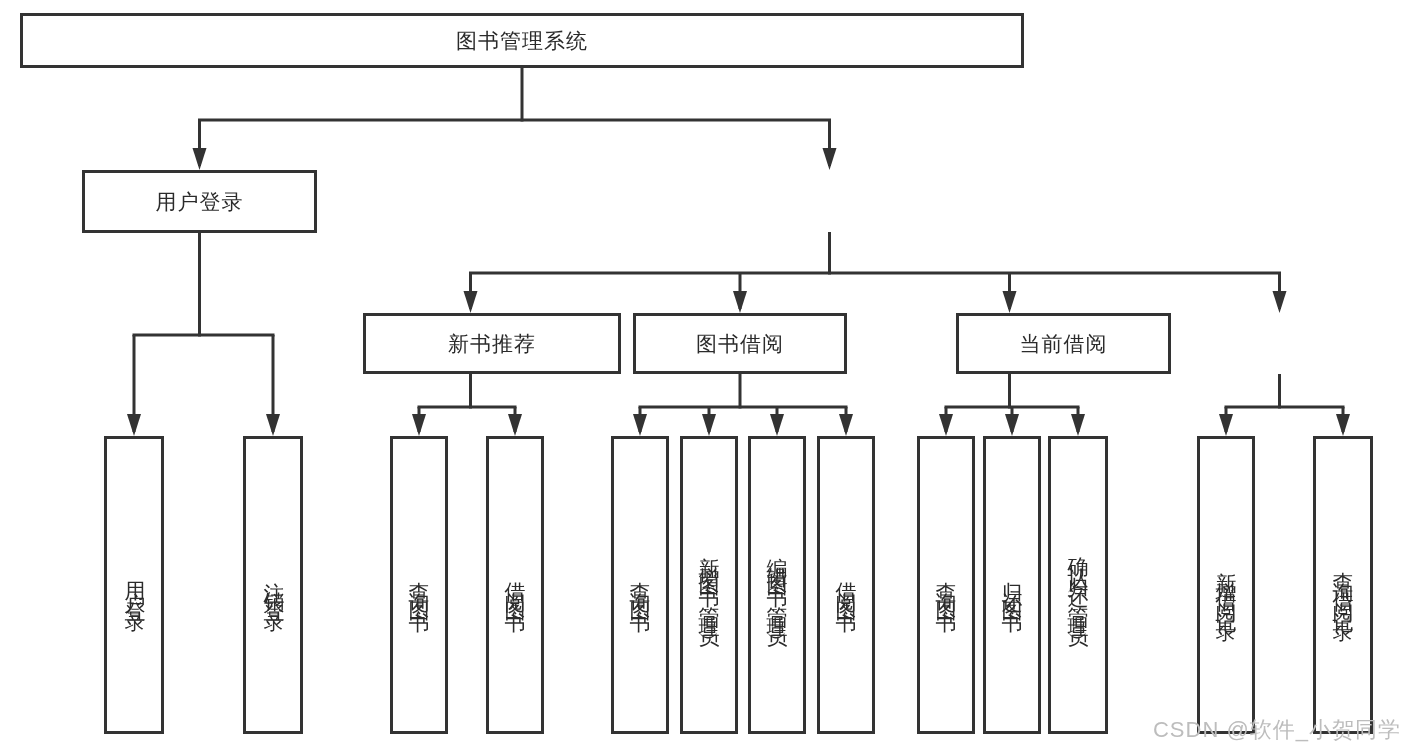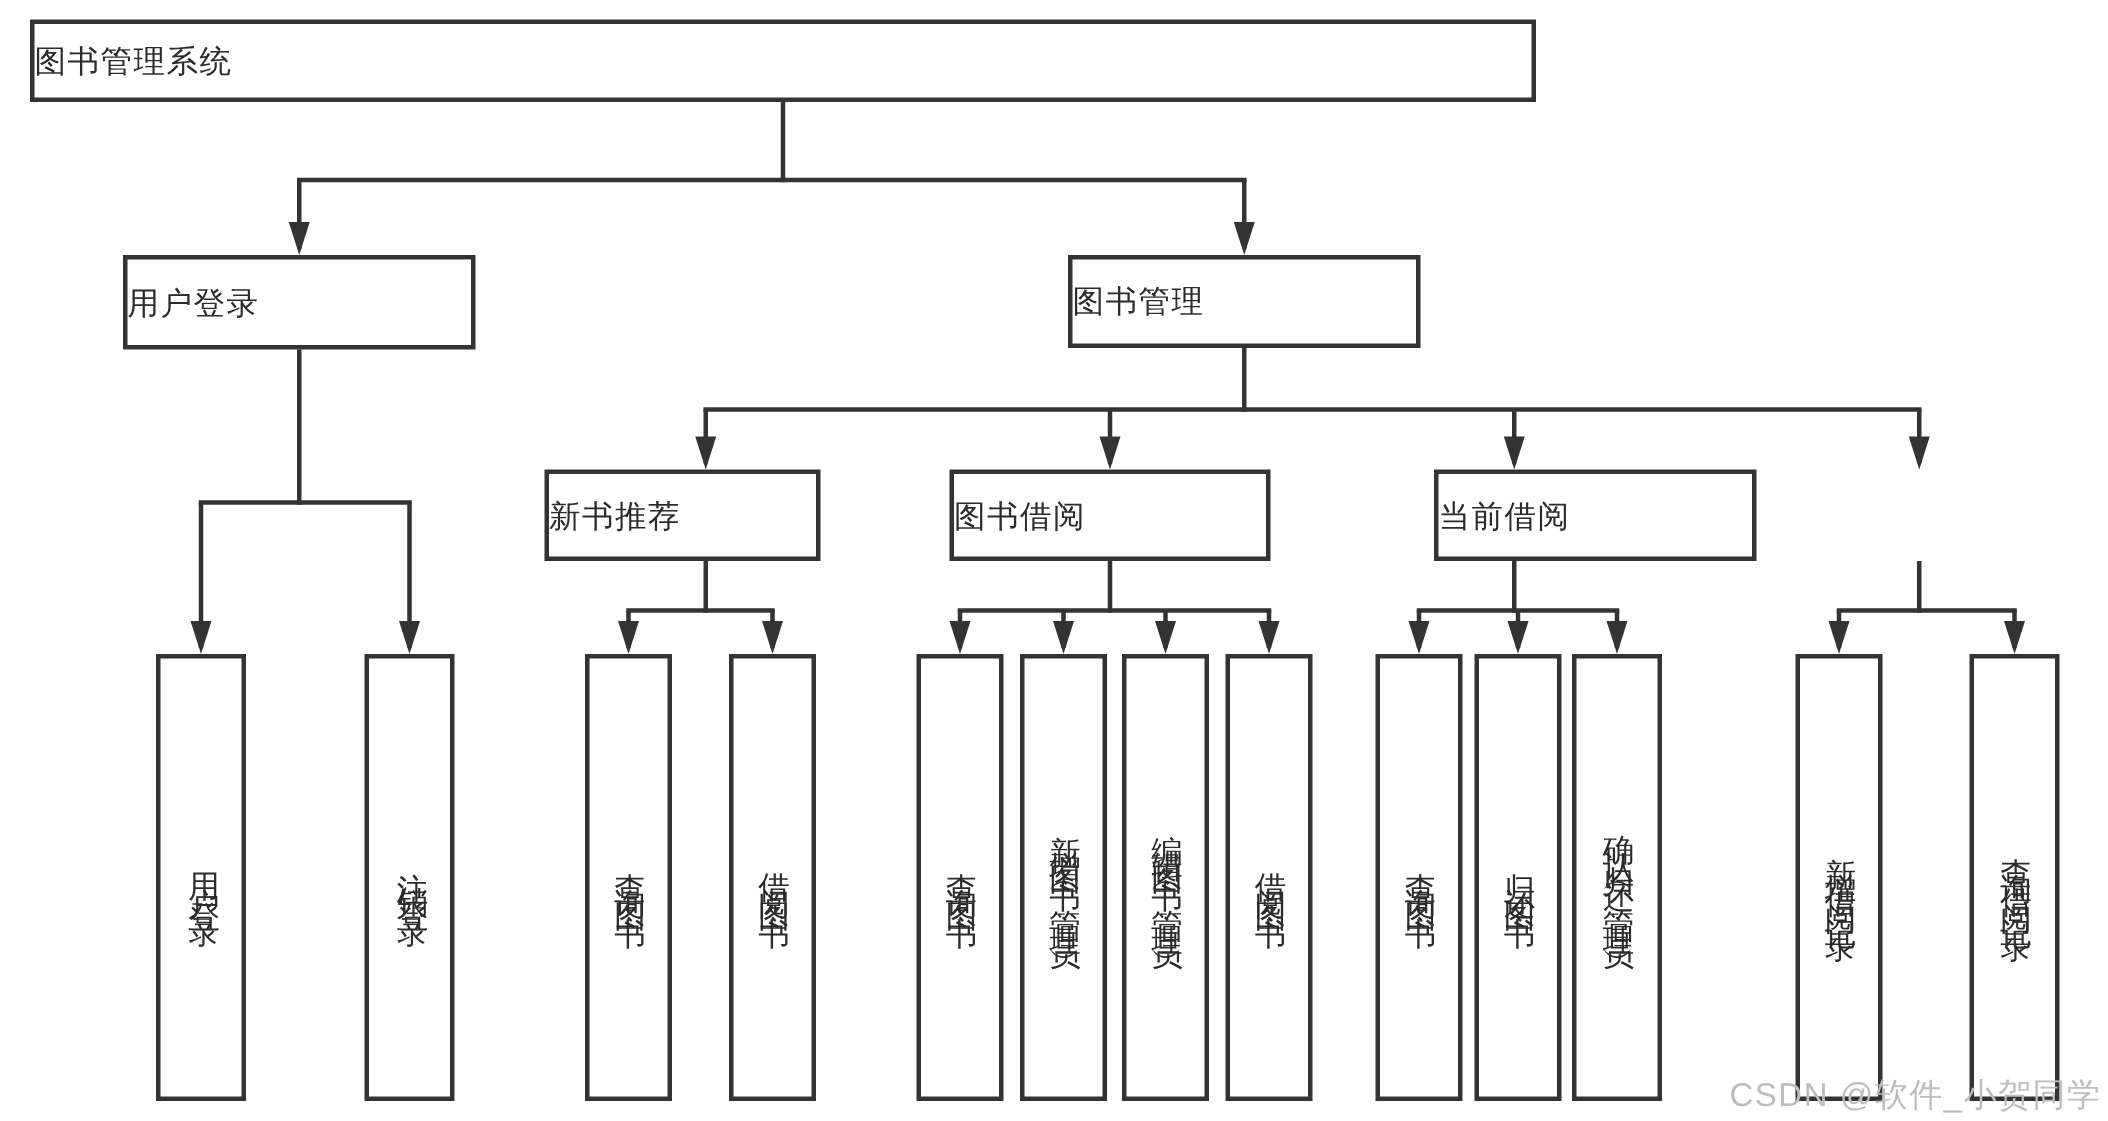--- a/index.html
+++ b/index.html
@@ -12,20 +12,21 @@
     overflow: hidden;
   }
   #wires { position: absolute; left: 0; top: 0; z-index: 0; }
   .hbox {
     position: absolute;
     box-sizing: border-box;
     background: #ffffff;
     border: 3px solid #333333;
     display: flex;
     align-items: center;
+    justify-content: center;
     font-size: 21px;
     color: #2b2b2b;
     letter-spacing: 1px;
     z-index: 2;
   }
   .vbox {
     position: absolute;
     box-sizing: border-box;
     background: #ffffff;
     border: 3px solid #333333;
@@ -134,25 +135,22 @@
     </g>
   </svg>
 
   <div class="hbox" style="left:20px; top:13px; width:1004px; height:55px;">
     <span>图书管理系统</span>
   </div>
 
   <div class="hbox" style="left:82px; top:170px; width:235px; height:63px;">
     <span>用户登录</span>
   </div>
-  <div class="hbox" style="left:712px; top:170px; width:235px; height:62px;">
-    <span>图书管理</span>
-  </div>
 
-  <div class="hbox" style="left:363px; top:313px; width:184px; height:61px;">
+  <div class="hbox" style="left:363px; top:313px; width:258px; height:61px;">
     <span>新书推荐</span>
   </div>
   <div class="hbox" style="left:633px; top:313px; width:214px; height:61px;">
     <span>图书借阅</span>
   </div>
   <div class="hbox" style="left:956px; top:313px; width:215px; height:61px;">
     <span>当前借阅</span>
   </div>
 
   <div class="vbox" style="left:104px; top:436px; width:60px; height:298px;">用户登录</div>

